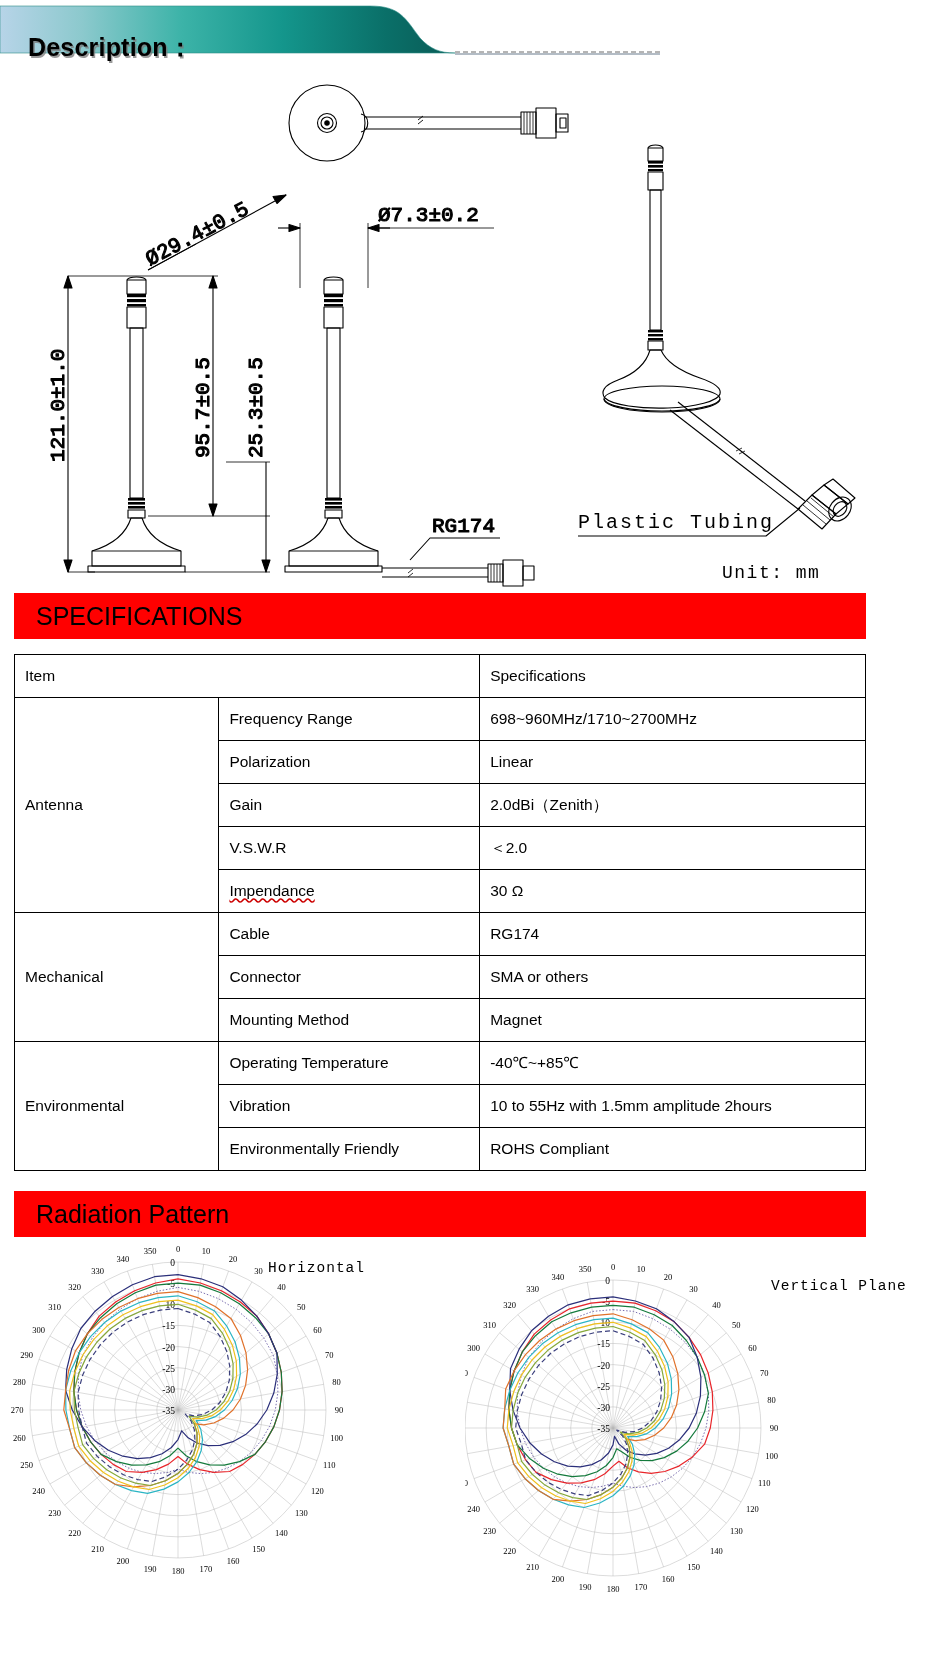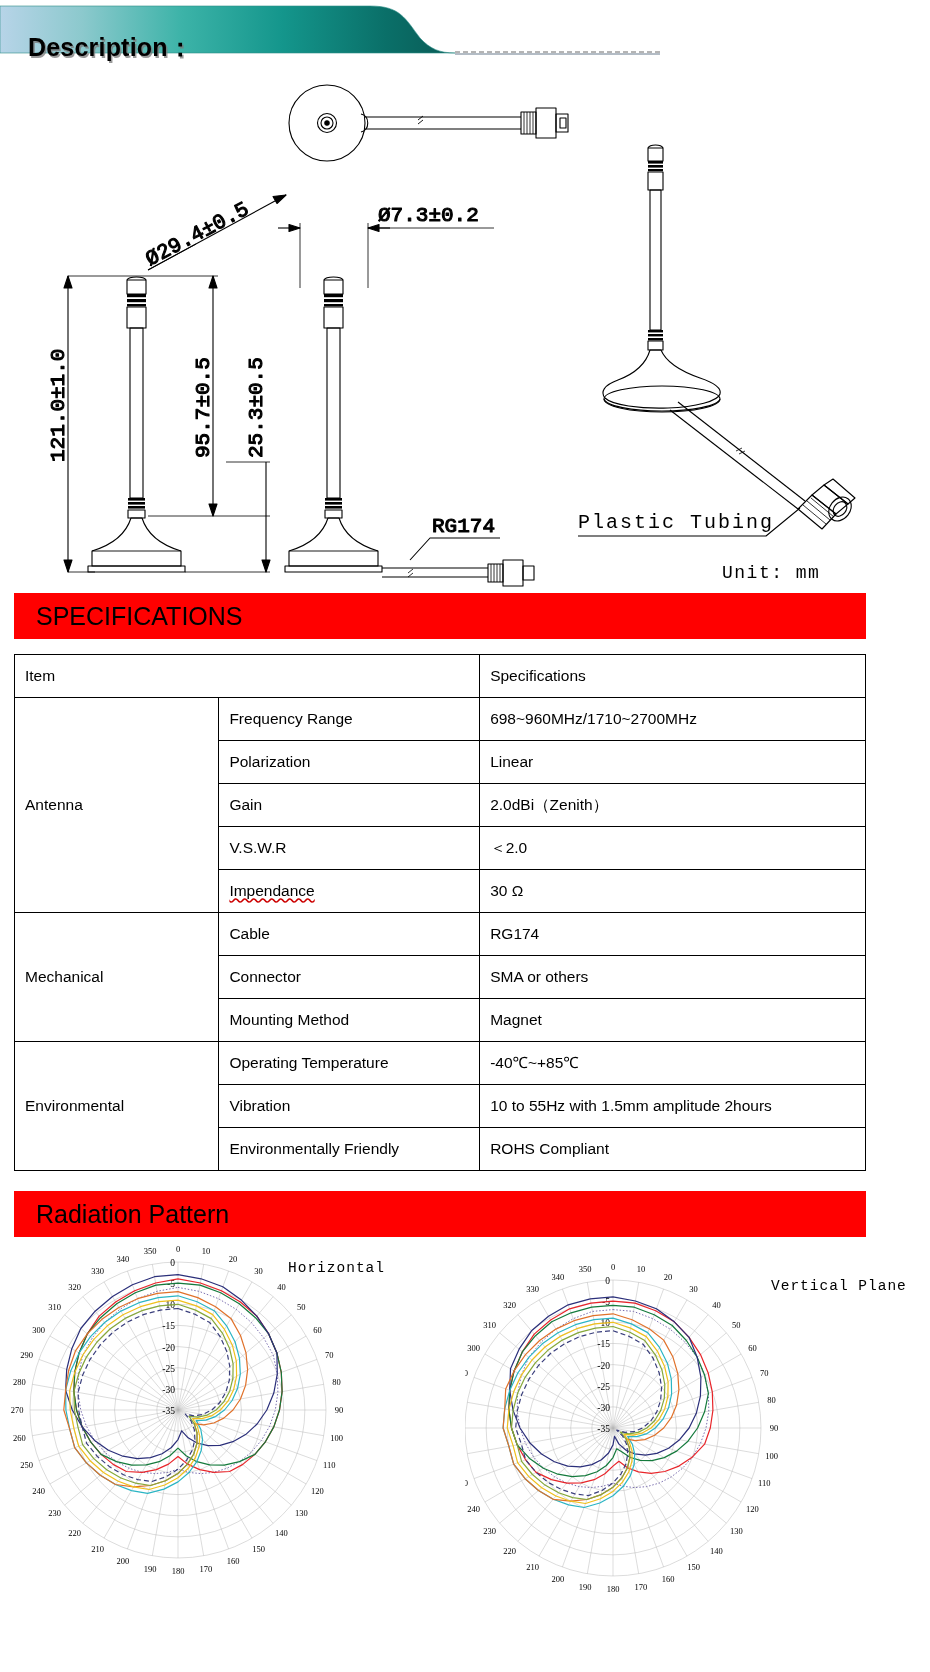--- a/index.html
+++ b/index.html
@@ -70,21 +70,21 @@
   .charts { position:absolute; left:0; top:1240px; width:930px; height:432px; }
   .chart-block { position:absolute; top:0; width:465px; height:432px; }
   #chart-h { left:0; }
   #chart-v { left:465px; }
   .chart-title {
     position:absolute;
     font-family:"Liberation Mono", monospace;
     font-size:14.5px; color:#000; letter-spacing:1px;
     white-space:nowrap;
   }
-  #title-h { left:288px; top:20px;text-align:center; }
+  #title-h { left:268px; top:20px;text-align:center; }
   #title-v { left:278px; top:38px;margin-left:28px; }
 
   .polar { position:absolute; left:0; top:0; }
 </style>
 </head>
 <body>
 
 <div class="desc-banner">
   <svg width="660" height="54" viewBox="0 0 660 54">
     <defs>

